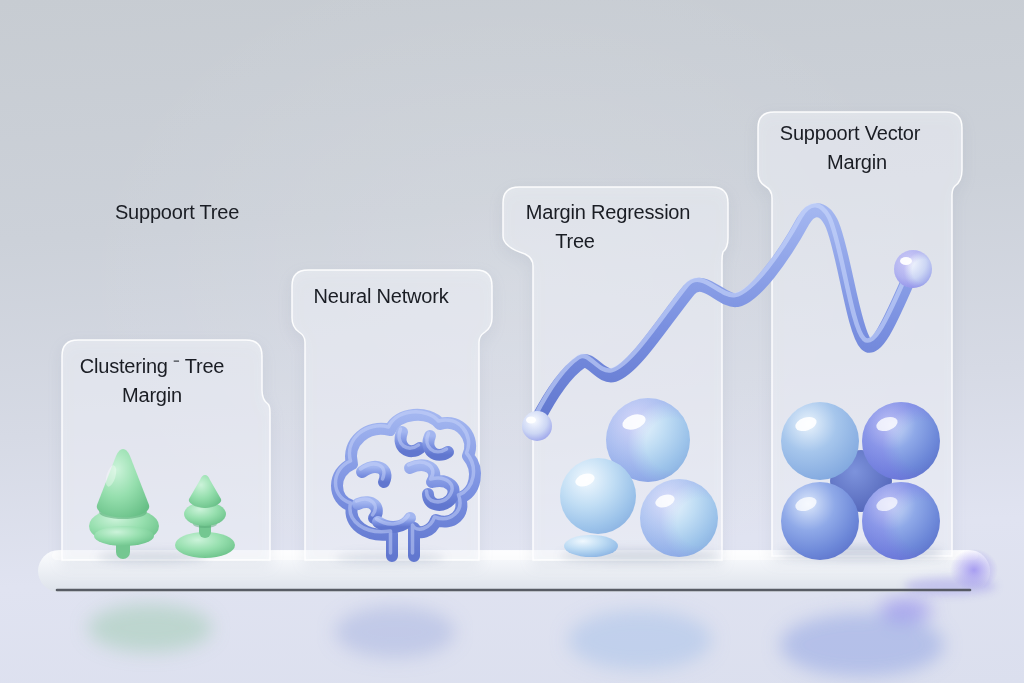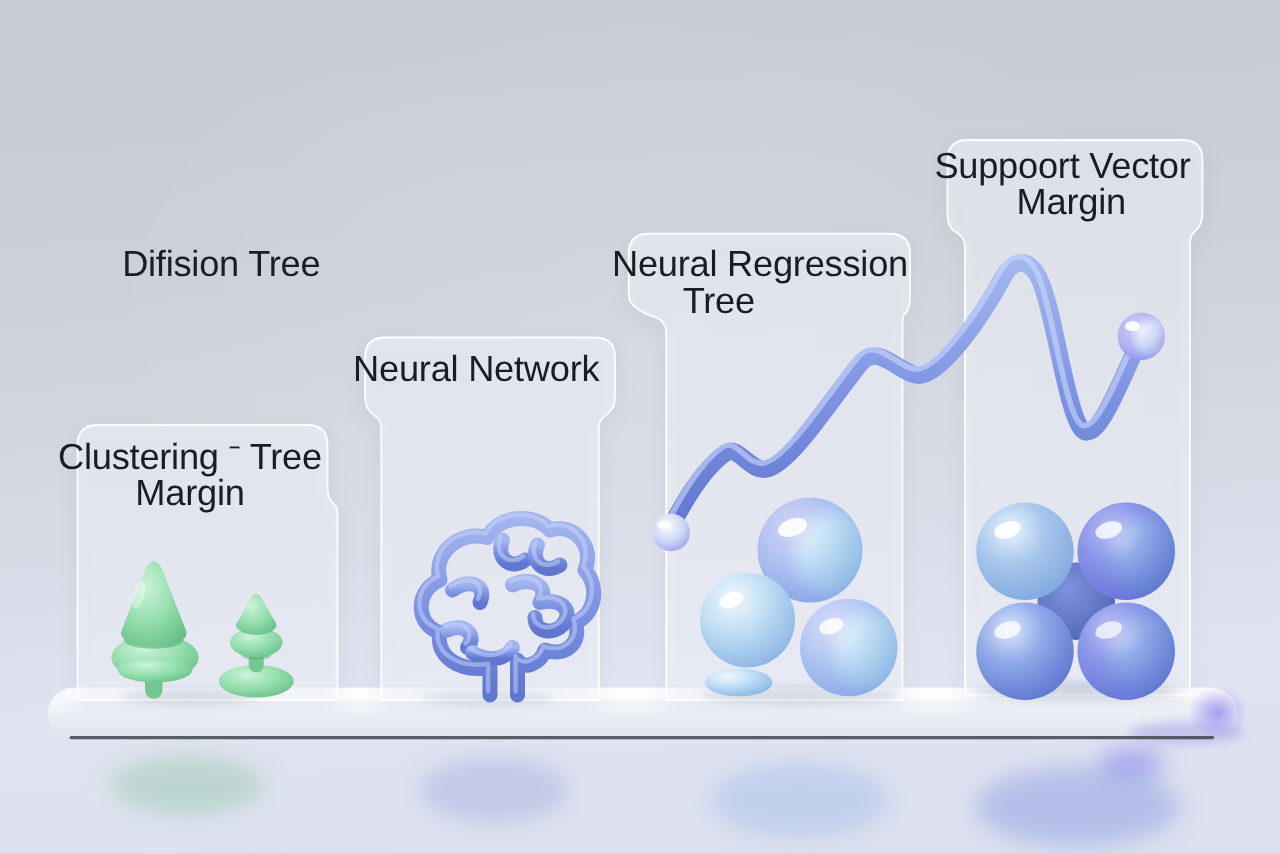--- a/index.html
+++ b/index.html
@@ -12,21 +12,21 @@
   }
   .scene{position:absolute;left:0;top:0;}
   .glass{
     fill:rgba(247,249,253,0.5);
     stroke:rgba(255,255,255,0.92);
     stroke-width:1.5;
     filter:drop-shadow(0 5px 7px rgba(100,110,145,0.16));
   }
   .label{
     position:absolute;width:240px;text-align:center;
-    color:#1a1d24;font-size:29px;line-height:29px;font-weight:500;
+    color:#1a1d24;font-size:20px;line-height:29px;font-weight:500;
     letter-spacing:-0.2px;
   }
   .label .line{display:block;white-space:nowrap;}
   #lbl-floating{left:57px;top:198px;}
   #lbl-clustering{left:32px;top:352px;}
   #lbl-neural{left:261px;top:282px;}
   #lbl-linear{left:488px;top:198px;}
   #lbl-linear .line.shifted{transform:translateX(-33px);}
   #lbl-svm{left:730px;top:119px;}
   #lbl-svm .line.shifted{transform:translateX(7px);}
@@ -193,34 +193,34 @@
       <use href="#wavePath" transform="translate(-2,-5)" stroke="#ccd8fb" stroke-width="4.5" stroke-linecap="round" opacity="0.6"></use>
       <circle cx="537" cy="426" r="15" fill="url(#gPearl)"></circle>
       <ellipse cx="531" cy="420" rx="5" ry="3.5" fill="#ffffff" opacity="0.95"></ellipse>
       <circle cx="913" cy="269" r="19" fill="url(#gPearl)"></circle>
       <circle cx="913" cy="269" r="19" fill="url(#gRim)" opacity="0.6"></circle>
       <ellipse cx="906" cy="261" rx="6" ry="4" fill="#ffffff" opacity="0.95"></ellipse>
     </g>
   </svg>
 
   <div class="label" id="lbl-floating">
-    <span class="line">Difision Tree</span>
+    <span class="line">Suppoort Tree</span>
   </div>
 
   <div class="label" id="lbl-clustering">
     <span class="line">Clustering ⁻ Tree</span>
     <span class="line">Margin</span>
   </div>
 
   <div class="label" id="lbl-neural">
     <span class="line">Neural Network</span>
   </div>
 
   <div class="label" id="lbl-linear">
-    <span class="line">Neural Regression</span>
+    <span class="line">Margin Regression</span>
     <span class="line shifted">Tree</span>
   </div>
 
   <div class="label" id="lbl-svm">
     <span class="line">Suppoort Vector</span>
     <span class="line shifted">Margin</span>
   </div>
 
 </div>
 

